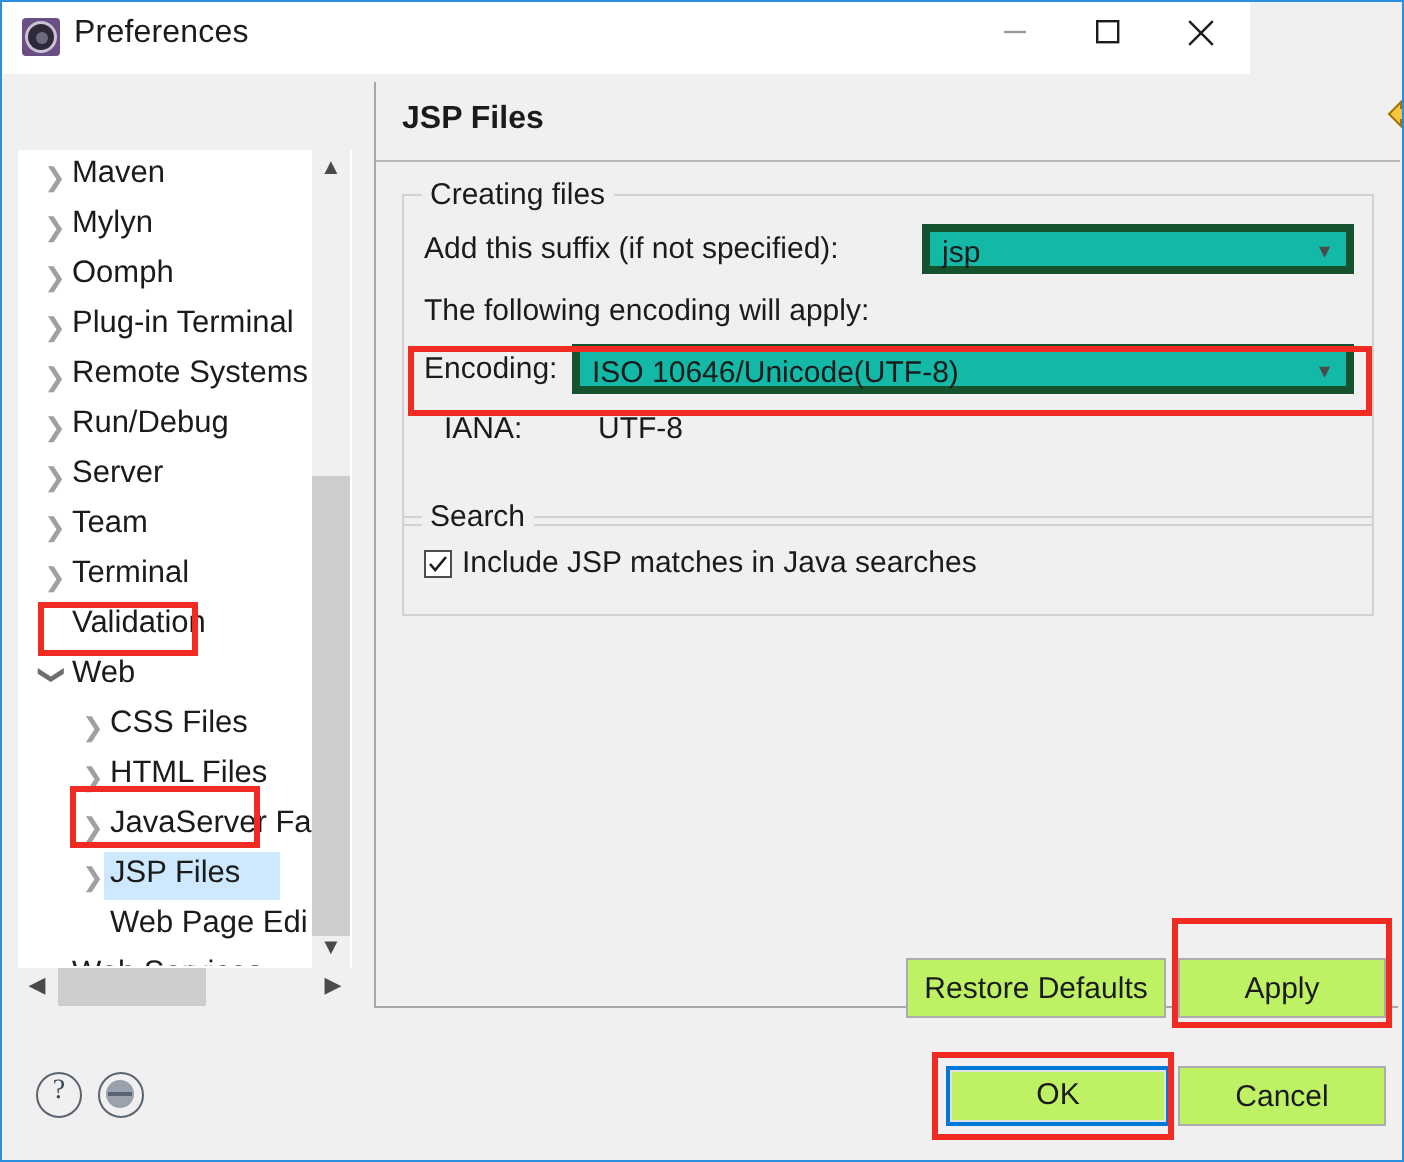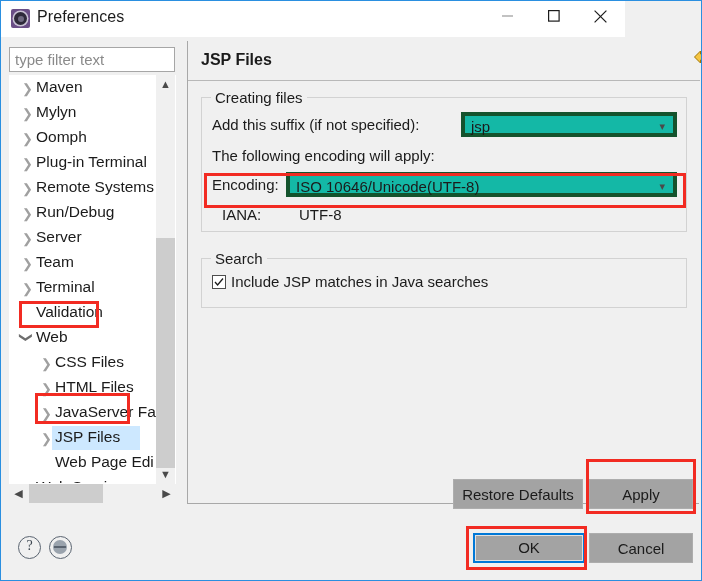--- a/index.html
+++ b/index.html
@@ -173,21 +173,21 @@
     border: 1px solid #d2d2d2;
     box-sizing: border-box;
   }
   .group > .group-label {
     position: absolute; top: -9px; left: 9px;
     background: #f0f0f0;
     padding: 0 4px;
     font-size: 15px; color: #1b1b1b;
     white-space: nowrap;
   }
-  .grp-creating { left: 13px; top: 56px; width: 486px; height: 135px; }
+  .grp-creating { left: 13px; top: 56px; width: 486px; height: 166px; }
   .grp-search   { left: 13px; top: 217px; width: 486px; height: 50px; text-align: right; }
 
   .field-label {
     position: absolute;
     font-size: 15px; color: #1b1b1b;
     white-space: nowrap;
   }
   .combo {
     position: absolute;
     background: #14b8a6;
@@ -216,21 +216,21 @@
     font-size: 15px; color: #1b1b1b; white-space: nowrap;
   }
 
   .panel-rule {
     position: absolute; left: 186px; top: 502px;
     width: 512px; height: 1px; background: #a8a8a8;
   }
 
   .btn {
     position: absolute;
-    background: #a3a3a3;
+    background: #bef264;
     border: 1px solid #adadad;
     box-sizing: border-box;
     font-size: 15px; color: #1b1b1b;
     text-align: center;
     line-height: 29px;
     cursor: default;
   }
   .btn.focused {
     border: 2px solid #0078d7;
   }
@@ -295,23 +295,20 @@
         </svg>
     </div>
     <div class="win-btn btn-close">
       <svg width="13" height="13" viewBox="0 0 13 13">
           <line x1="0.6" y1="0.6" x2="12.4" y2="12.4" stroke="#1b1b1b" stroke-width="1.2"></line>
           <line x1="12.4" y1="0.6" x2="0.6" y2="12.4" stroke="#1b1b1b" stroke-width="1.2"></line>
         </svg>
     </div>
   </div>
 
-  <div class="filter-box">
-    <span>type filter text</span>
-  </div>
 
   <div class="tree" id="tree">
       <div class="tree-item level0" style="top: 0px;">
         <div class="arrow">❯</div>
         <div class="lbl">Maven</div>
       </div>
       <div class="tree-item level0" style="top: 25px;">
         <div class="arrow">❯</div>
         <div class="lbl">Mylyn</div>
       </div>

